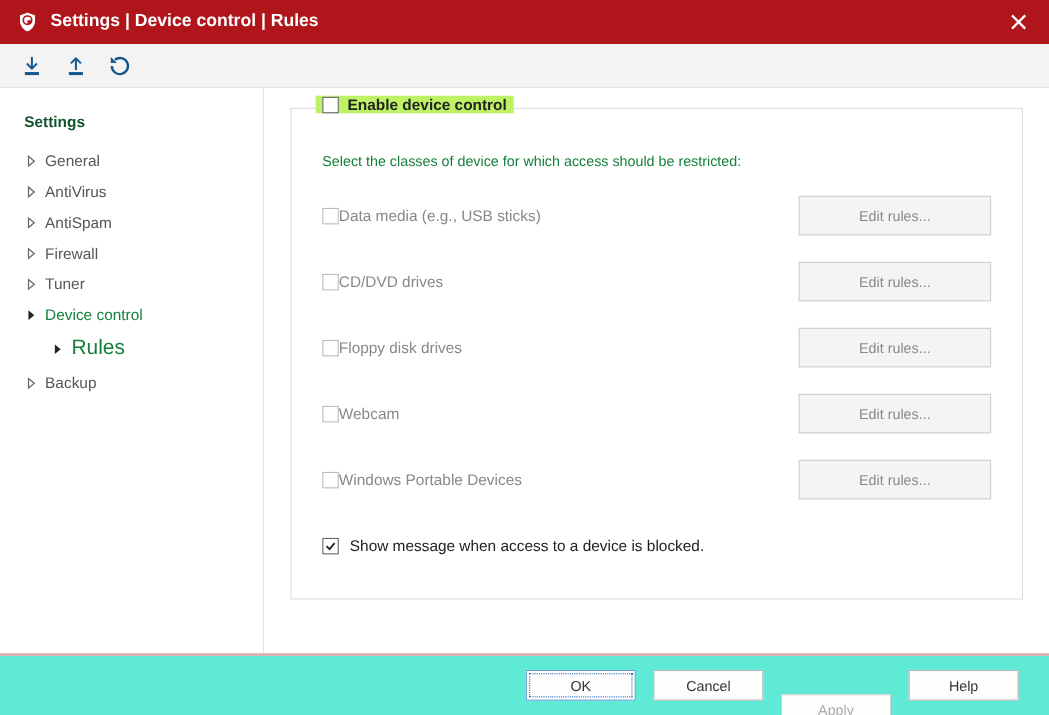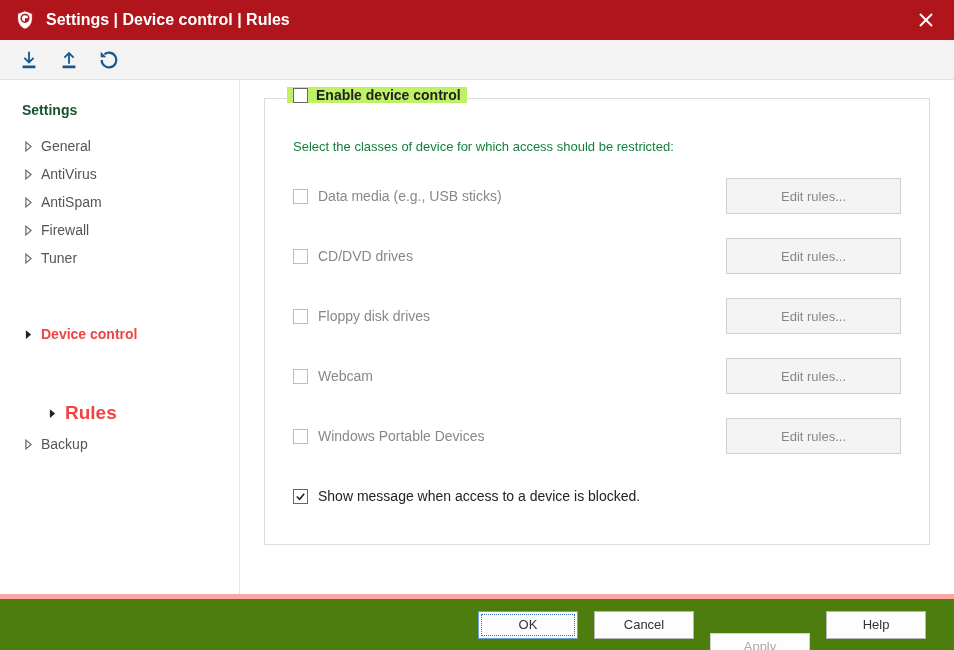--- a/index.html
+++ b/index.html
@@ -79,21 +79,21 @@
     font-size: 14px;
     color: #555;
     cursor: pointer;
     gap: 8px;
   }
   .nav-item .tri {
     width: 9px; height: 14px;
     display: inline-flex; align-items: center; justify-content: center;
     color: #6a6a6a;
   }
-  .nav-item.active { font-weight: 700; color: #ef4444; margin-top: 48px; }
+  .nav-item.active { font-weight: 400; color: #15803d; }
   .nav-item.active .tri { color: #222; }
   .nav-sub {
     margin-left: 24px;
   }
   .nav-sub .nav-item { font-size: 19px; }
 
   .content {
     flex: 1 1 auto;
     padding: 18px 24px 12px 24px;
     position: relative;
@@ -136,21 +136,20 @@
   .device-row {
     display: flex;
     align-items: center;
     justify-content: space-between;
     margin-bottom: 24px;
     gap: 20px;
   }
   .device-row .left {
     display: flex;
     align-items: center;
-    gap: 10px;
     color: #888;
     font-size: 14px;
   }
   .device-row .left .checkbox-box { border-color: #bdbdbd; }
   .edit-btn {
     width: 175px;
     height: 36px;
     background: #f4f4f4;
     border: 1px solid #cfcfcf;
     color: #888;
@@ -162,28 +161,28 @@
     display: flex;
     align-items: center;
     gap: 10px;
     margin-top: 34px;
     font-size: 14px;
     color: #222;
   }
 
   
   .footer {
-    border-top: 5px solid #fca5a5;
+    border-top: 2px solid #fca5a5;
     height: 56px;
     display: flex;
     align-items: center;
     justify-content: flex-end;
     padding: 0 28px;
     gap: 16px;
-    background: #4d7c0f;
+    background: #5eead4;
   }
   .footer button {
     width: 100px;
     height: 28px;
     font-size: 13px;
     background: #fdfdfd;
     border: 1px solid #b6b6b6;
     cursor: pointer;
     color: #333;
   }

